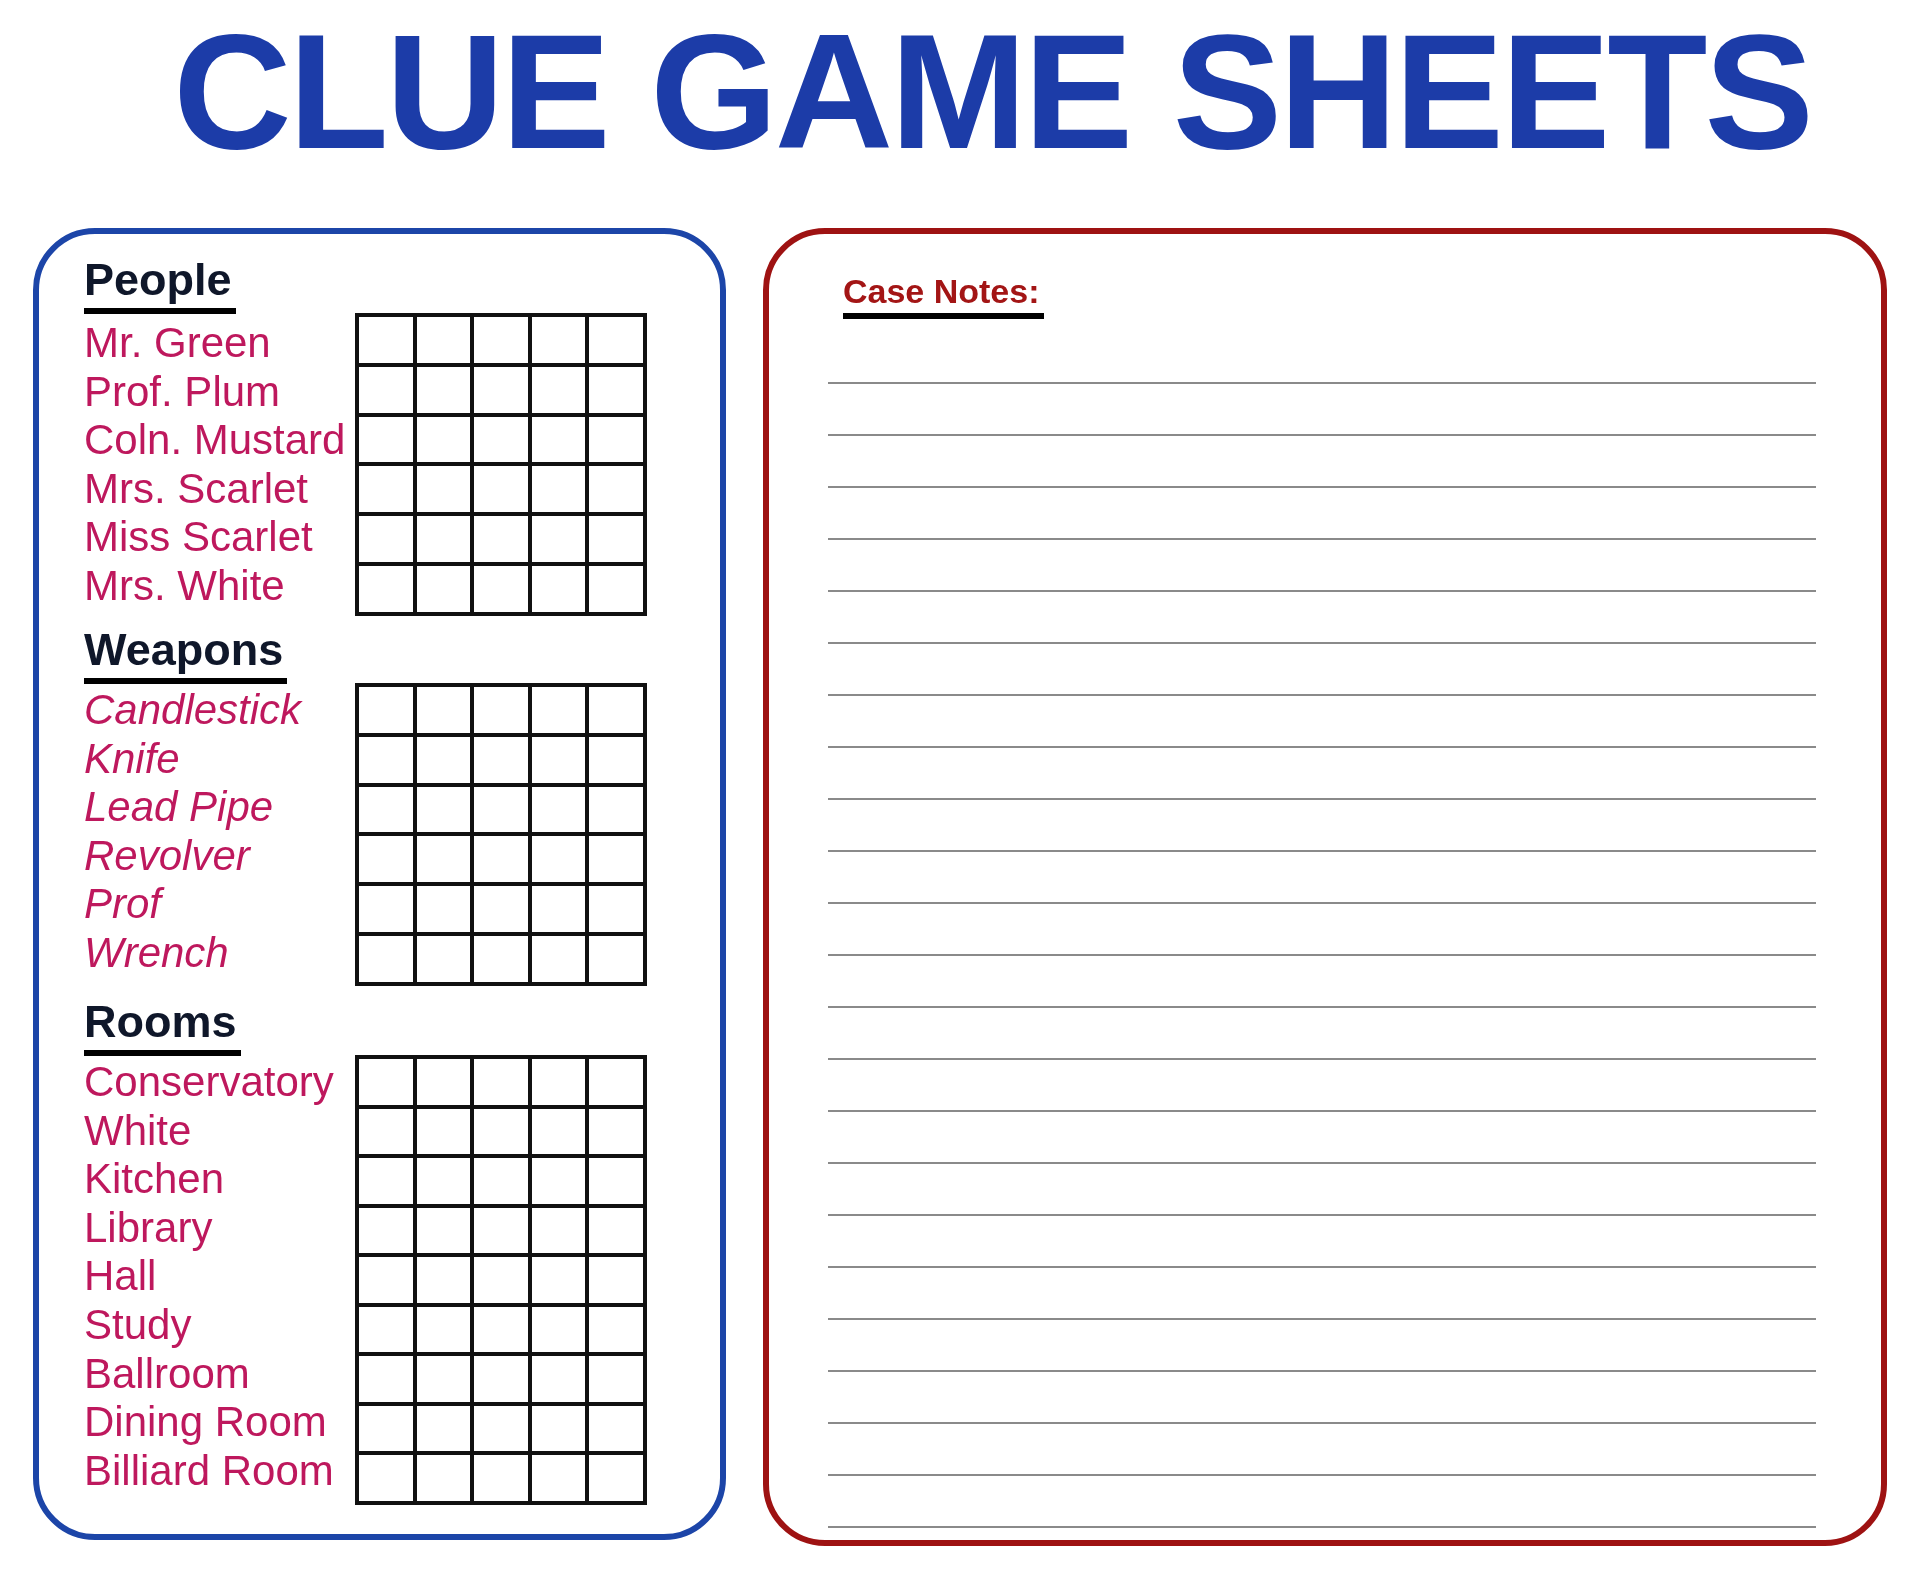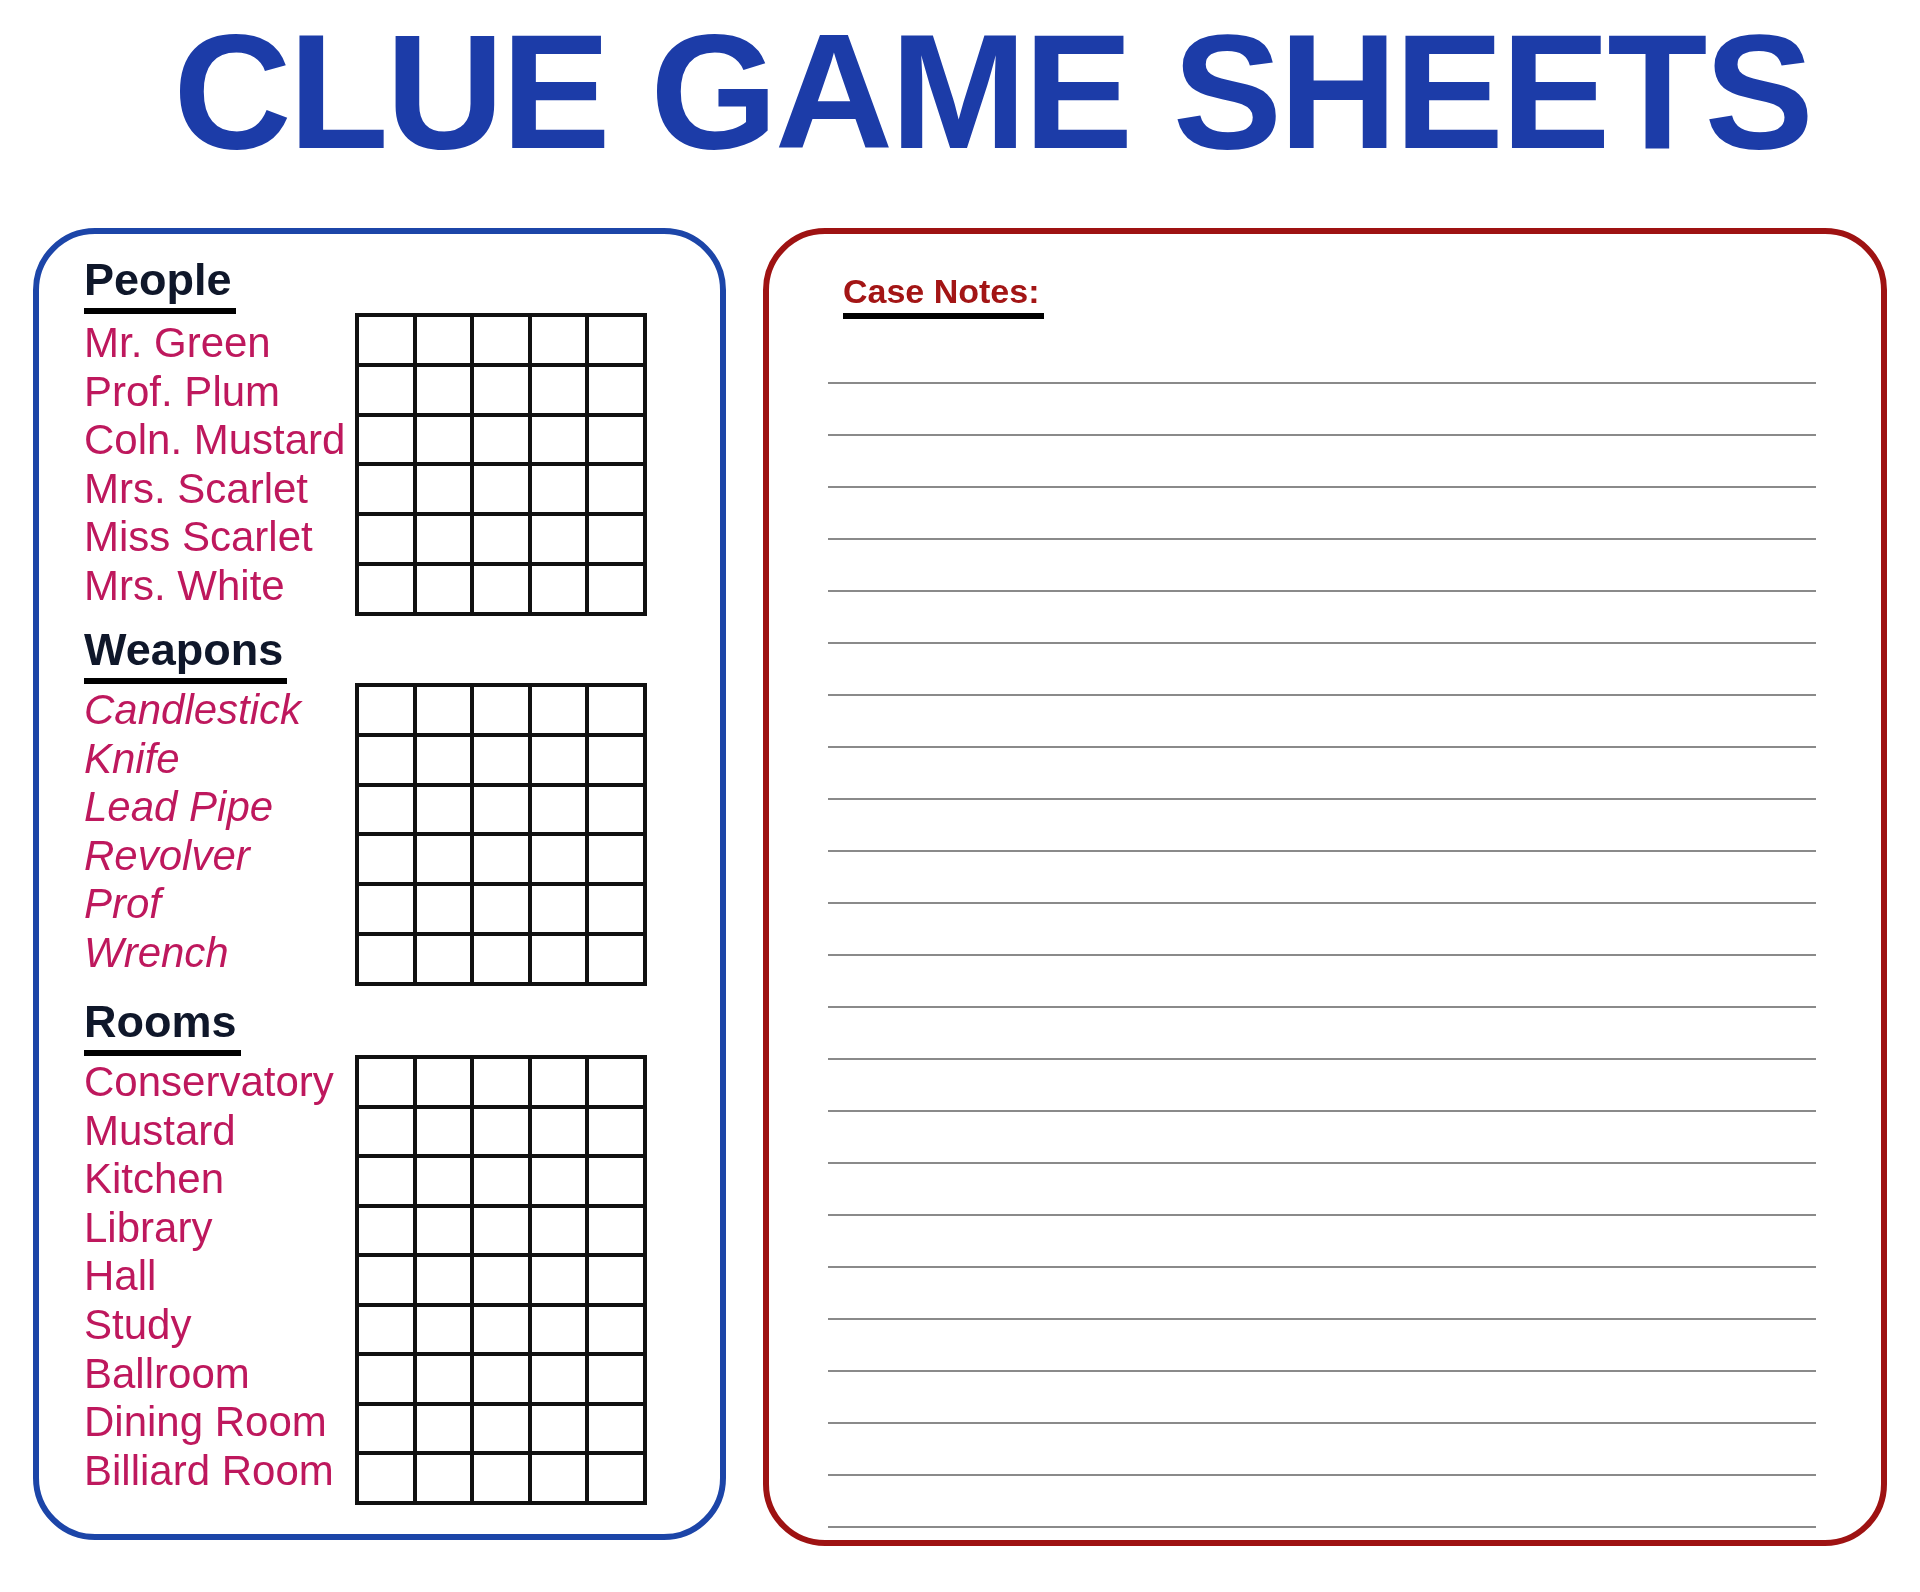--- a/index.html
+++ b/index.html
@@ -135,21 +135,21 @@
     <div class="cell"></div>
     <div class="cell"></div>
     <div class="cell"></div>
     <div class="cell"></div>
     <div class="cell"></div>
   </div>
 
 <h2 id="rooms-h" class="heading h-blue">Rooms</h2>
 <div id="rooms-list" class="list">
     <div class="item">Conservatory</div>
-    <div class="item">Mustard</div>
+    <div class="item">White</div>
     <div class="item">Kitchen</div>
     <div class="item">Library</div>
     <div class="item">Hall</div>
     <div class="item">Study</div>
     <div class="item">Ballroom</div>
     <div class="item">Dining Room</div>
     <div class="item">Billiard Room</div>
   </div>
 <div id="rooms-grid" class="grid" style="grid-template-columns: repeat(5, 1fr); grid-template-rows: repeat(9, 1fr);">
     <div class="cell"></div>

